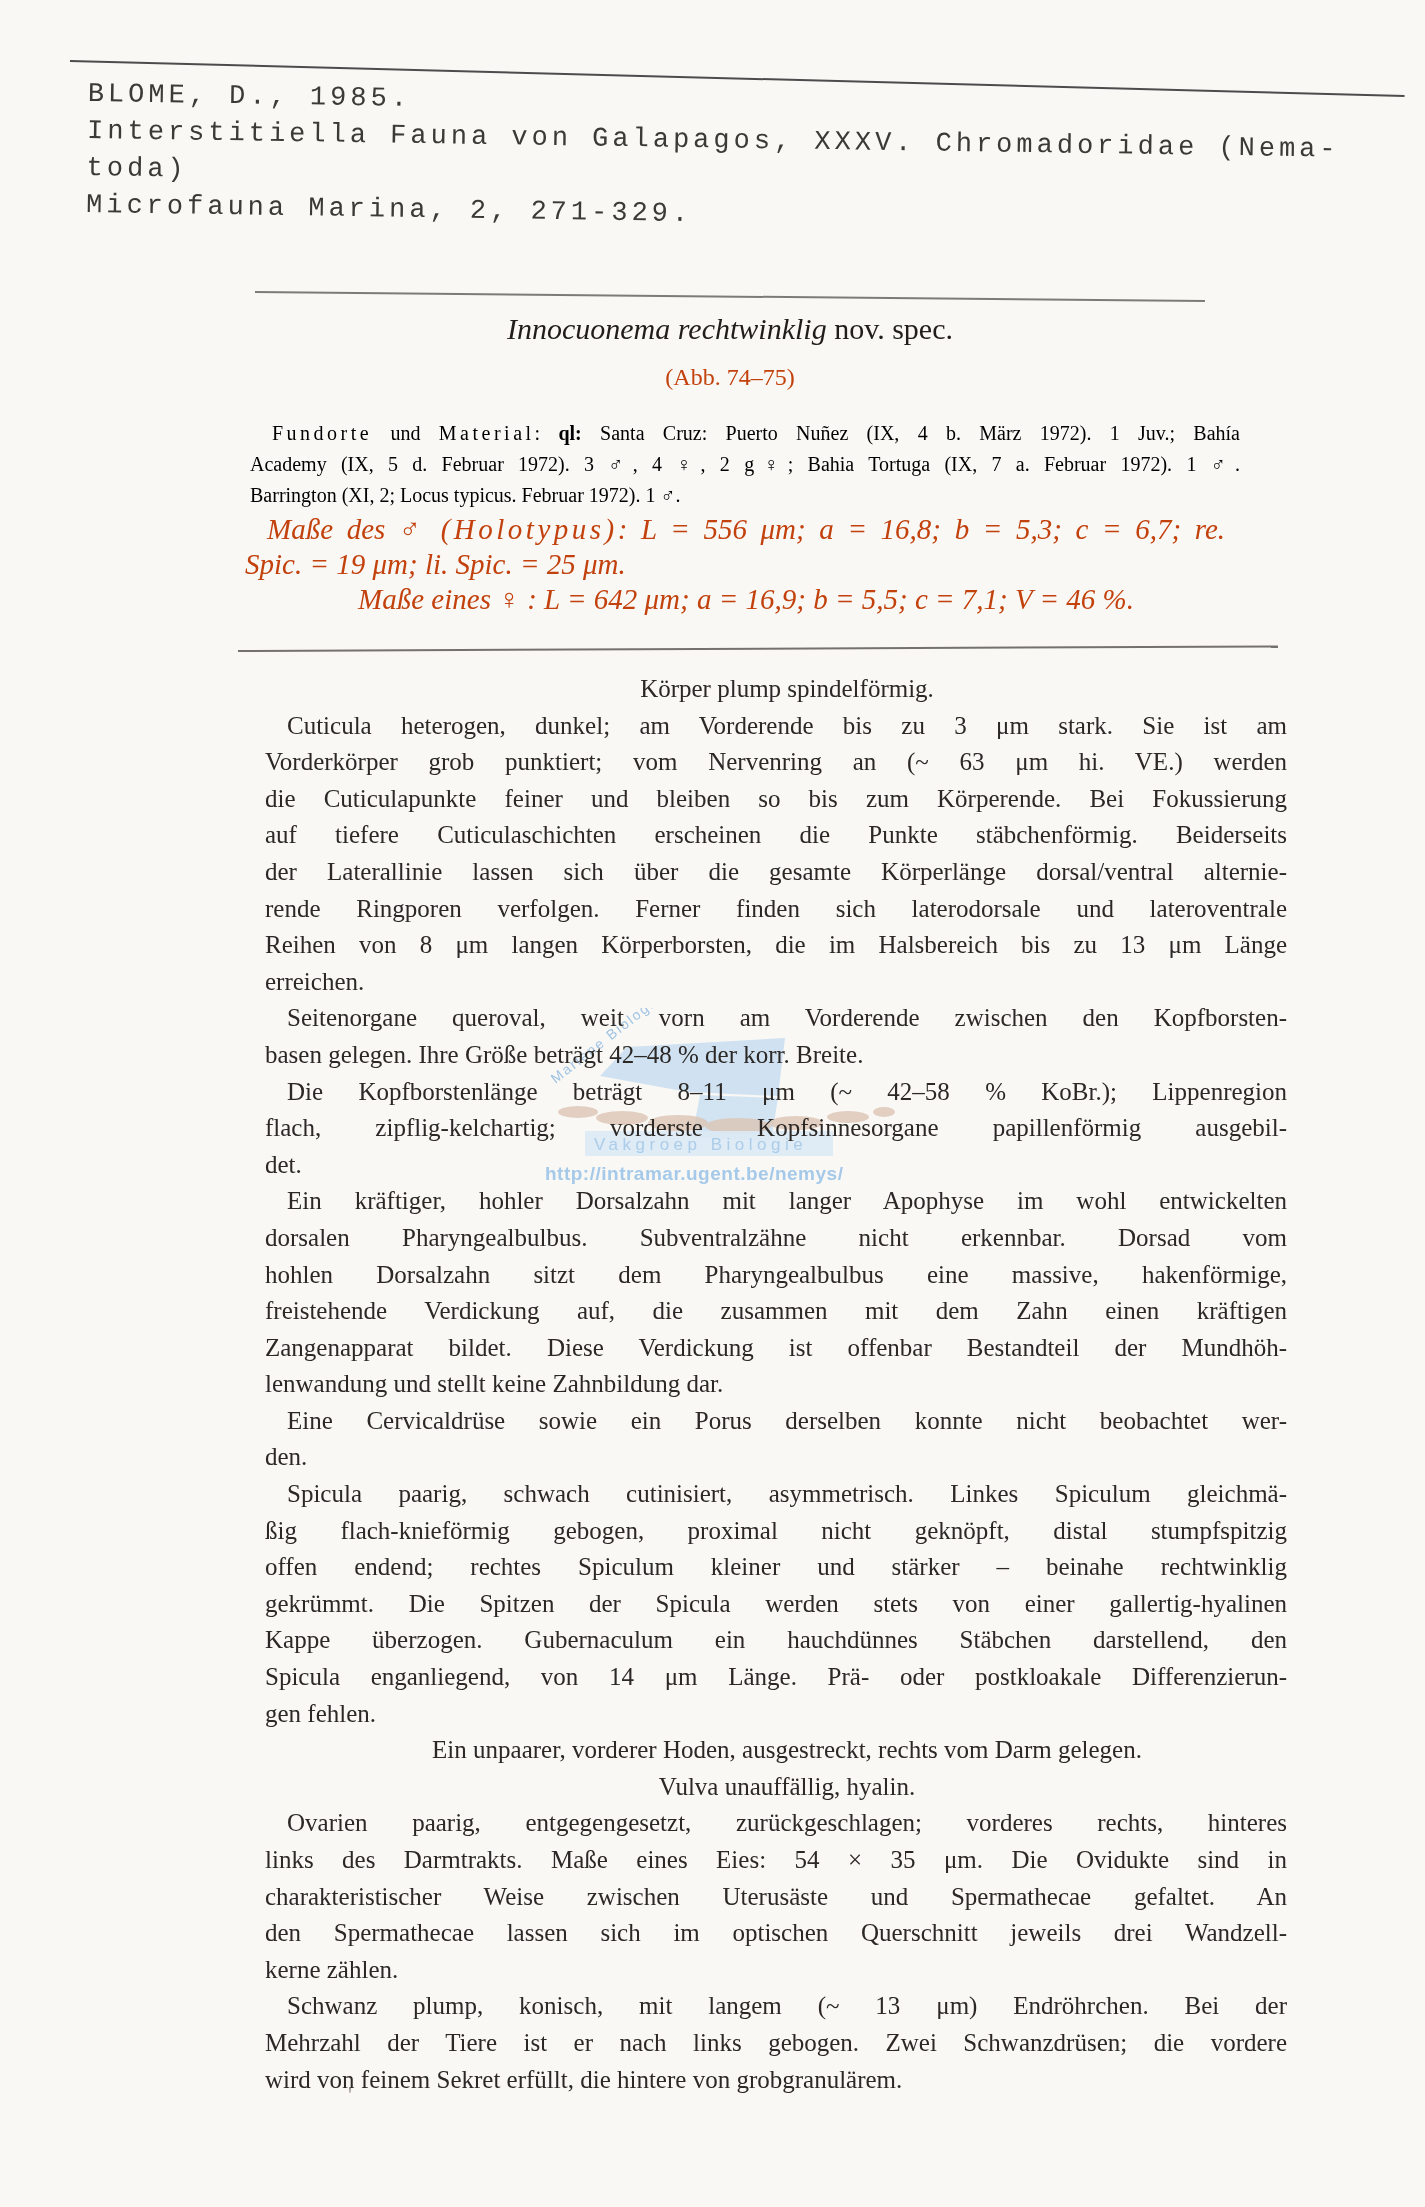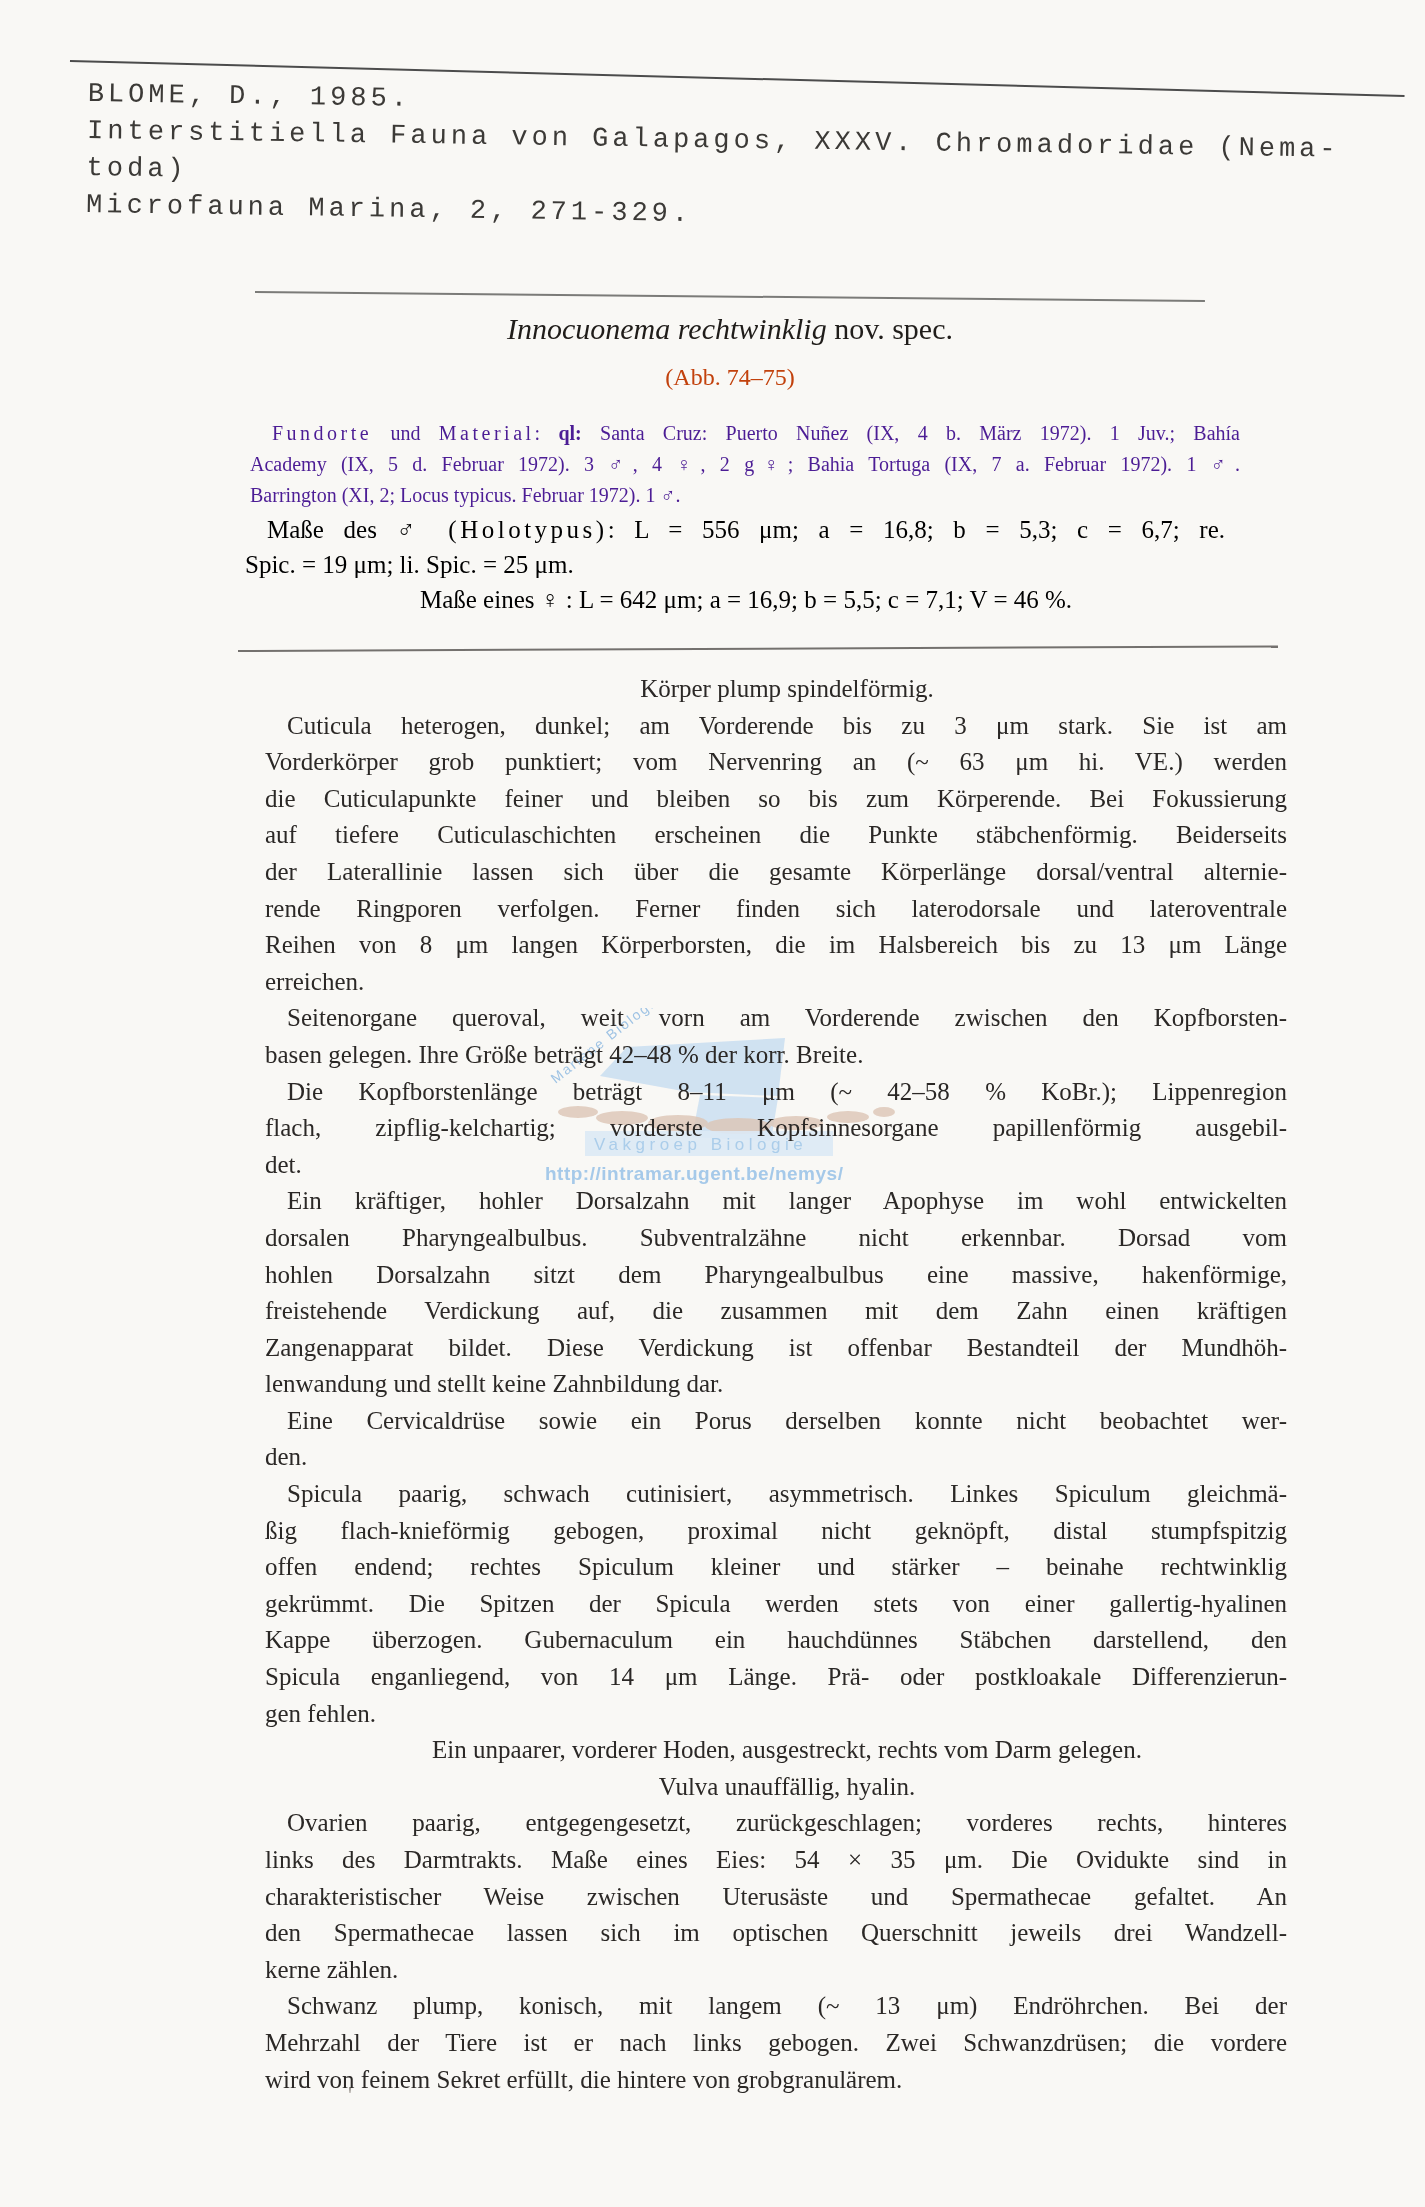--- a/index.html
+++ b/index.html
@@ -30,25 +30,25 @@
     text-align:center;font-size:30px;color:#201d1a;
   }
   #title .it{font-style:italic;}
   #figref{
     position:absolute;left:230px;top:364px;width:1000px;
     text-align:center;font-size:24px;color:#c2410c;
   }
 
   #material{
     position:absolute;left:250px;top:418px;width:990px;
-    font-size:20px;line-height:31px;color:#4c1d95;
+    font-size:20px;line-height:31px;color:#000000;
   }
   #measure{
     position:absolute;left:245px;top:512px;width:980px;
-    font-size:25px;line-height:35px;color:#000000;
+    font-size:29px;line-height:35px;color:#c2410c;font-style:italic;
   }
   #body-text{
     position:absolute;left:245px;top:671px;width:1022px;
     font-size:25px;line-height:36.6px;color:#2b2826;margin-left:20px;
   }
 
   .tl{white-space:normal;}
   .fill{text-align:justify;text-align-last:justify;-moz-text-align-last:justify;}
   .ind{text-indent:22px;text-align:center;}
   .sperr{letter-spacing:3.5px;}

